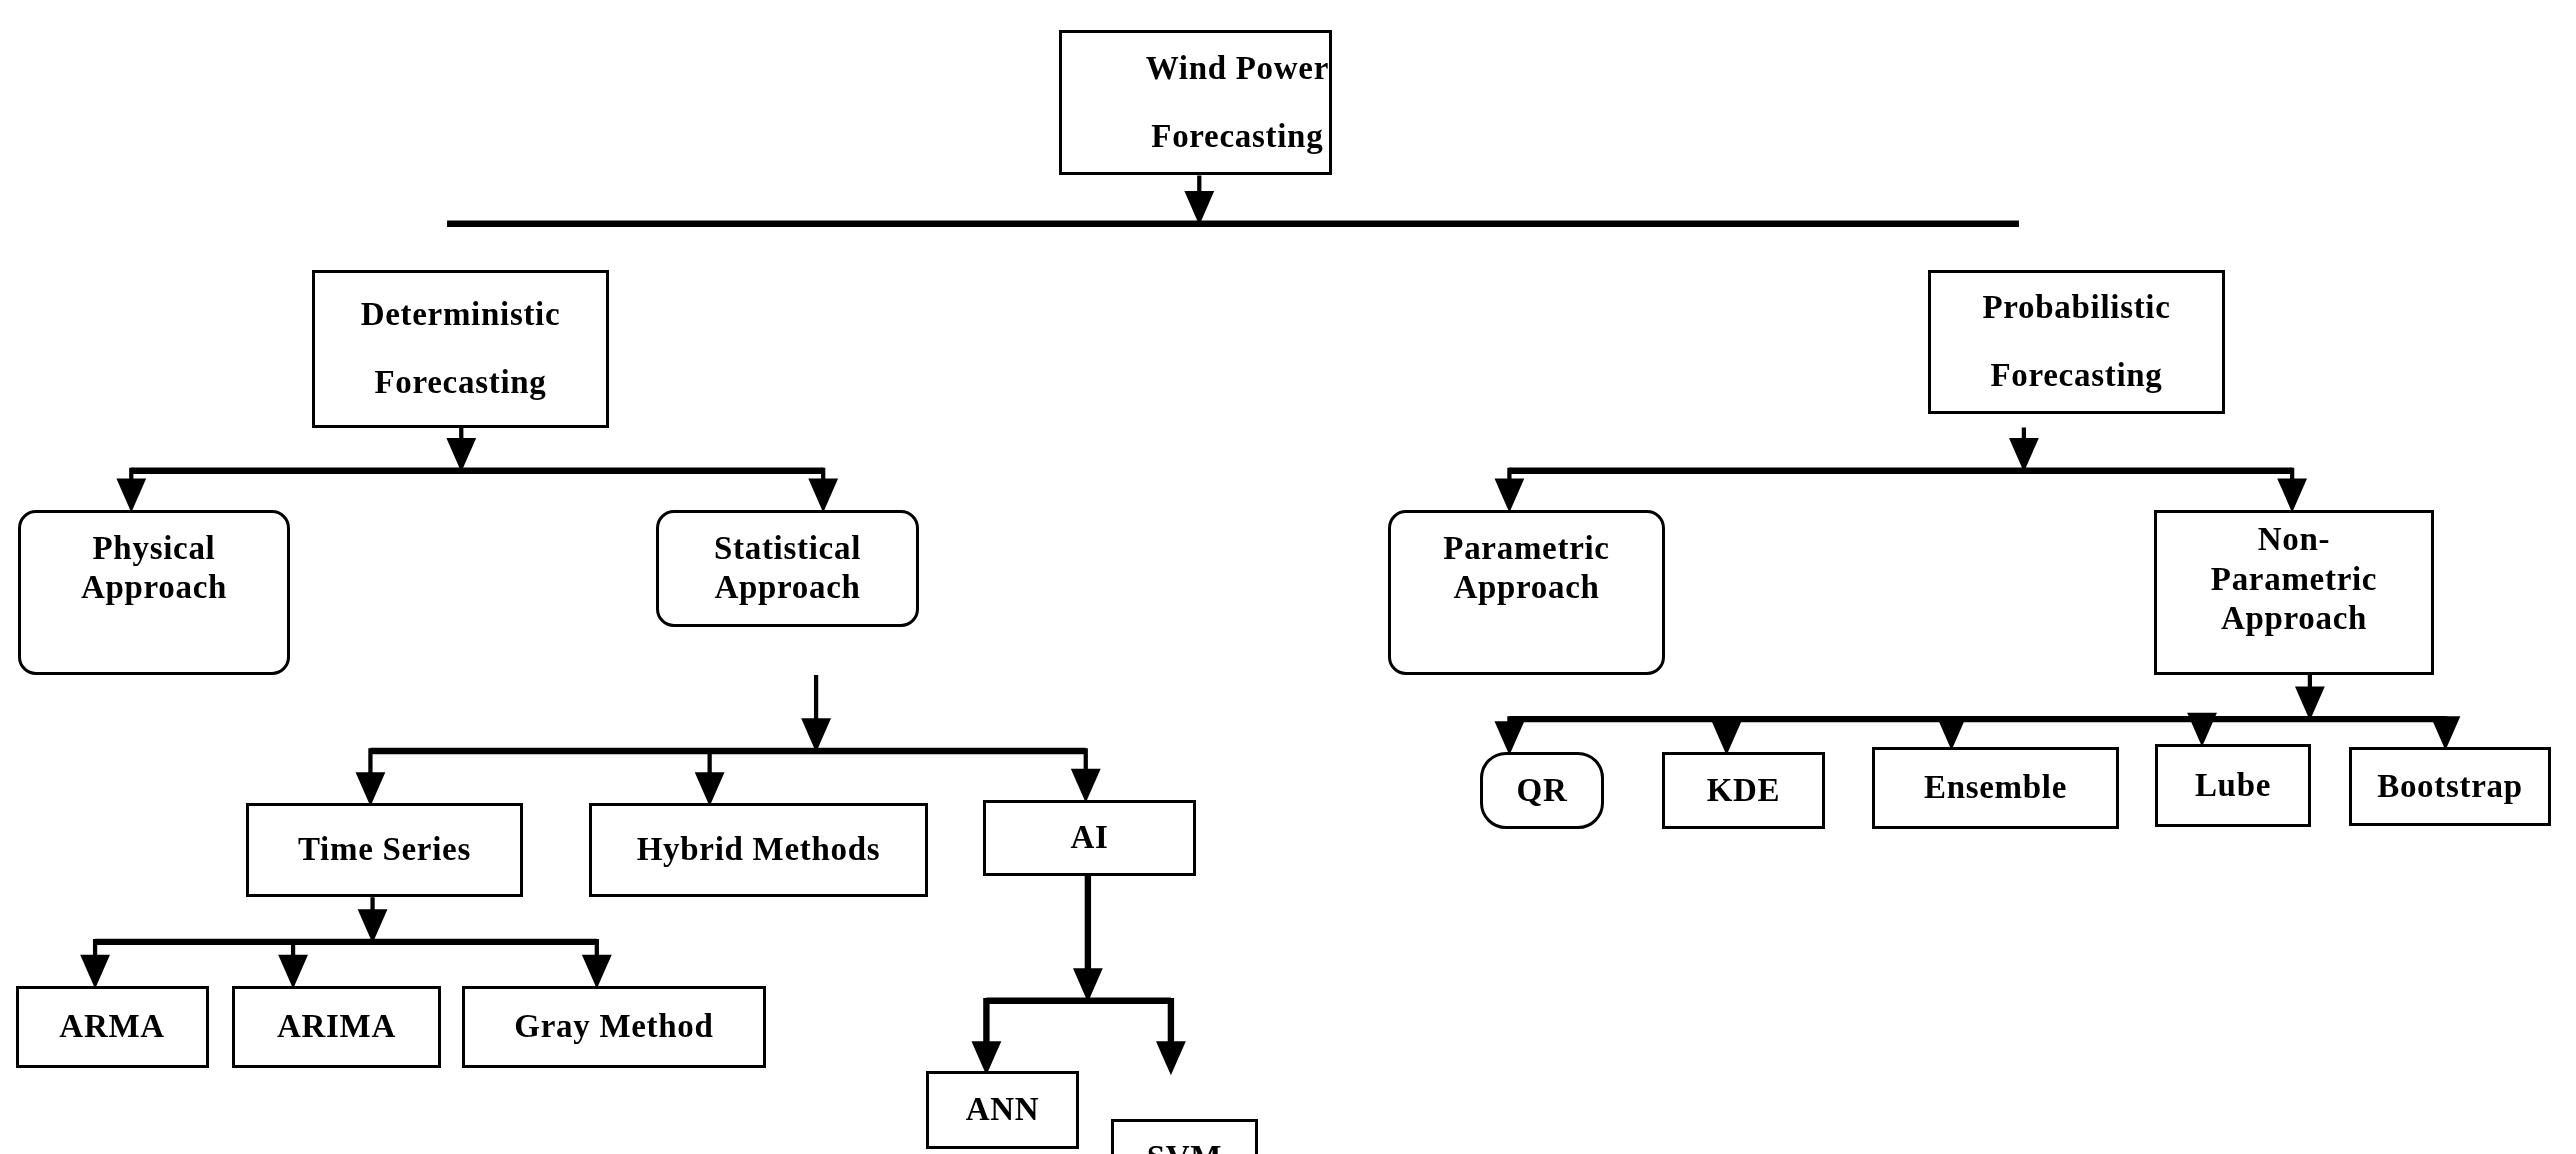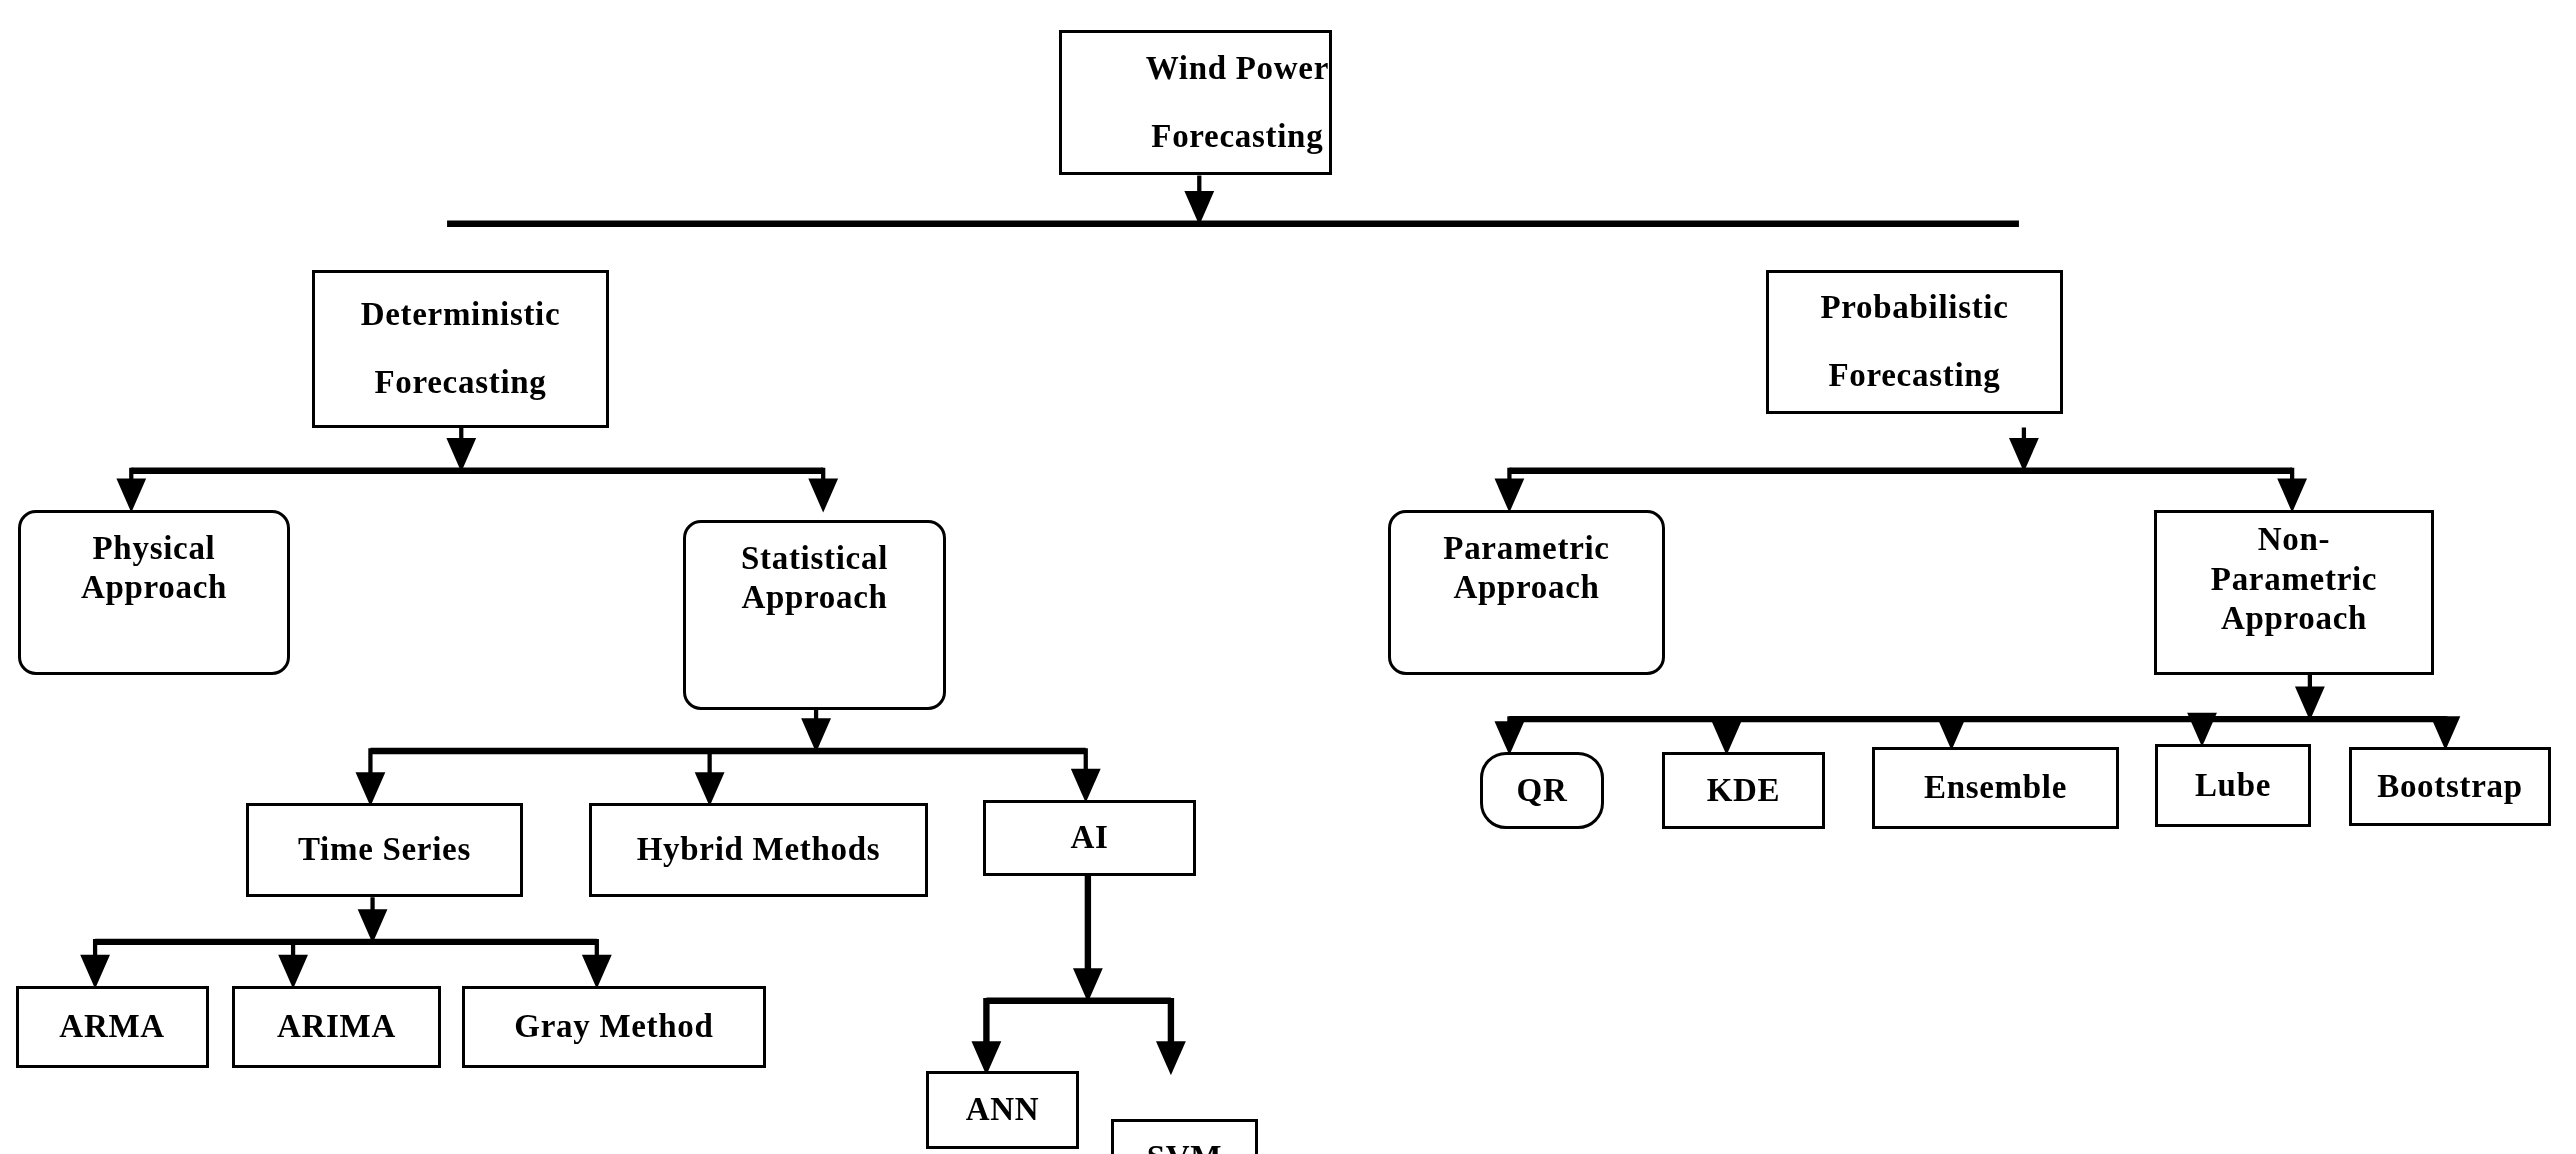--- a/index.html
+++ b/index.html
@@ -82,26 +82,26 @@
       <use href="#ah" transform="translate(3103,1052)"></use>
       <use href="#ah" transform="translate(3446,1057)"></use>
     </g>
   </svg>
 
   <div class="node spread" style="left:1059px; top:30px;  width:273px; height:145px;justify-content:flex-end;"><span>Wind Power
 Forecasting</span></div>
 
   <div class="node spread" style="left:312px;  top:270px; width:297px; height:158px;"><span>Deterministic
 Forecasting</span></div>
-  <div class="node spread" style="left:1766px; top:270px; width:297px; height:144px;"><span>Probabilistic
+  <div class="node spread" style="left:1928px; top:270px; width:297px; height:144px;"><span>Probabilistic
 Forecasting</span></div>
 
   <div class="node toptext" style="left:18px;   top:510px; width:272px; height:165px;"><span>Physical
 Approach</span></div>
-  <div class="node toptext" style="left:683px;  top:510px; width:263px; height:190px;margin-top:10px;"><span>Statistical
+  <div class="node toptext" style="left:656px;  top:510px; width:263px; height:117px;"><span>Statistical
 Approach</span></div>
   <div class="node toptext" style="left:1388px; top:510px; width:277px; height:165px;"><span>Parametric
 Approach</span></div>
   <div class="node np" style="left:2154px; top:510px; width:280px; height:165px;"><span>Non-
 Parametric
 Approach</span></div>
 
   <div class="node" style="left:246px;  top:803px; width:277px; height:94px;"><span>Time Series</span></div>
   <div class="node" style="left:589px;  top:803px; width:339px; height:94px;"><span>Hybrid Methods</span></div>
   <div class="node" style="left:983px; top:800px; width:213px; height:76px;"><span>AI</span></div>

